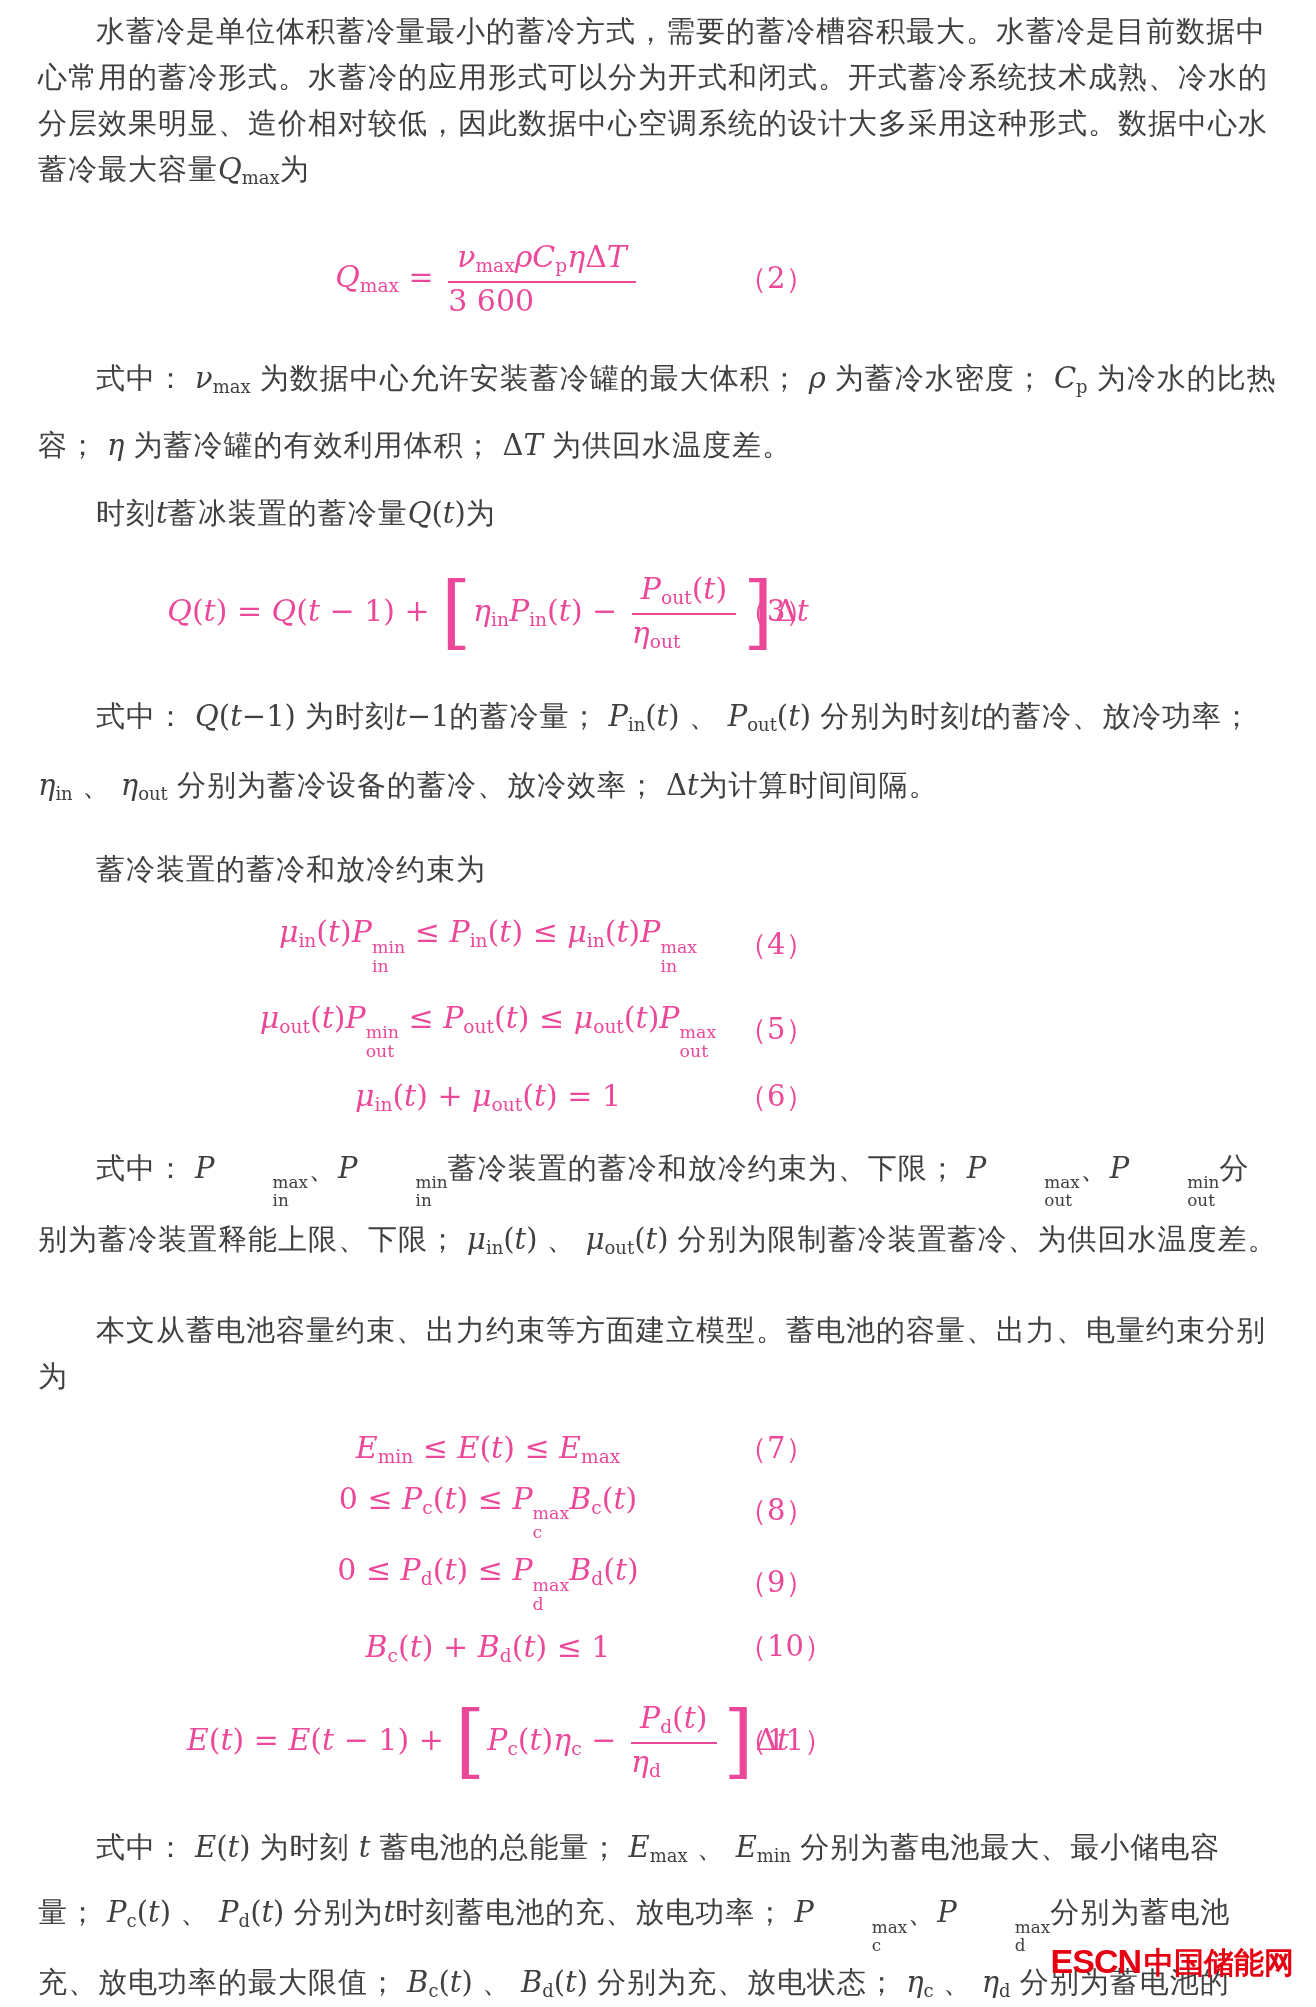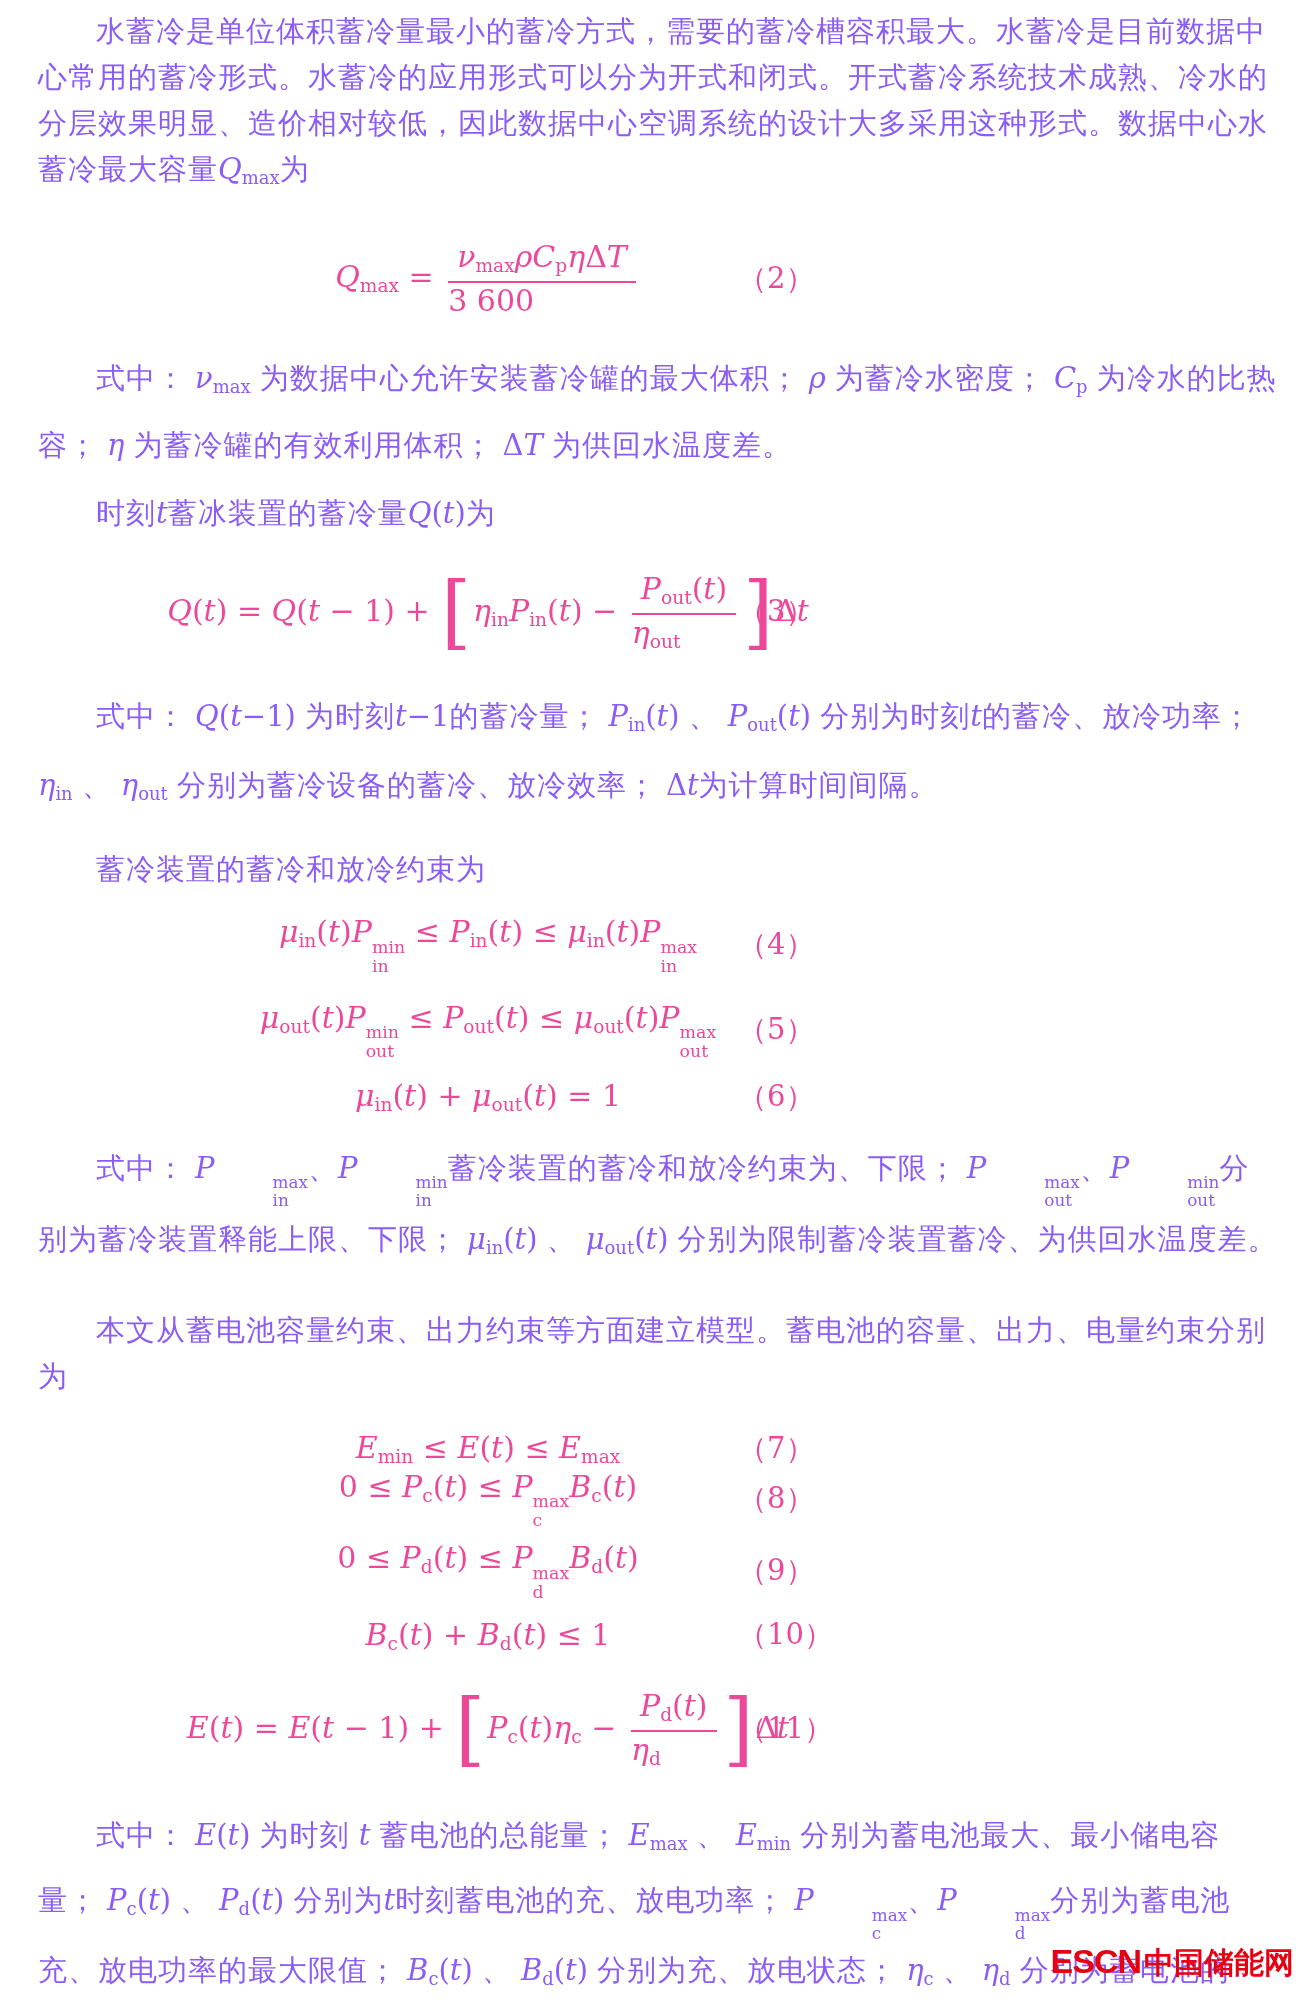--- a/index.html
+++ b/index.html
@@ -12,21 +12,21 @@
     color:#1a1a1a;
     overflow:hidden;
   }
   
   .para{
     margin:0;
     font-family:"Liberation Sans",sans-serif;
     font-size:29px;
     letter-spacing:1px;
     text-indent:58px;
-    color:#8b5cf6;
+    color:#404040;
   }
   #p1{line-height:46px;}
   #p2{margin-top:22px;line-height:58px;}
   #p3{margin-top:16px;line-height:46px;}
   #p4{margin-top:18px;line-height:60px;}
   #p5{margin-top:22px;line-height:46px;}
   #p6{margin-top:20px;line-height:58px;}
   #p7{margin-top:30px;line-height:46px;}
   #p8{margin-top:22px;line-height:56px;}
 
@@ -56,21 +56,21 @@
   .eq .eqno{
     position:absolute;left:700px;top:50%;transform:translateY(-50%);
     font-size:29px;white-space:nowrap;
   }
   #eq2 {margin-top:30px;min-height:96px;}
   #eq3 {margin-top:20px;min-height:112px;}
   #eq4 {margin-top:22px;min-height:56px;}
   #eq5 {margin-top:24px;min-height:56px;align-items:center;}
   #eq6 {margin-top:14px;min-height:44px;}
   #eq7 {margin-top:30px;min-height:40px;}
-  #eq8 {margin-top:0;min-height:52px;}
+  #eq8 {margin-top:12px;min-height:52px;}
   #eq9 {margin-top:10px;min-height:52px;}
   #eq10{margin-top:12px;min-height:44px;}
   #eq11{margin-top:16px;min-height:112px;}
 
   
   .logo{
     position:absolute;top:1942px;right:22px;
     color:#e60012;
     font-family:"Liberation Sans",sans-serif;
     font-weight:800;

